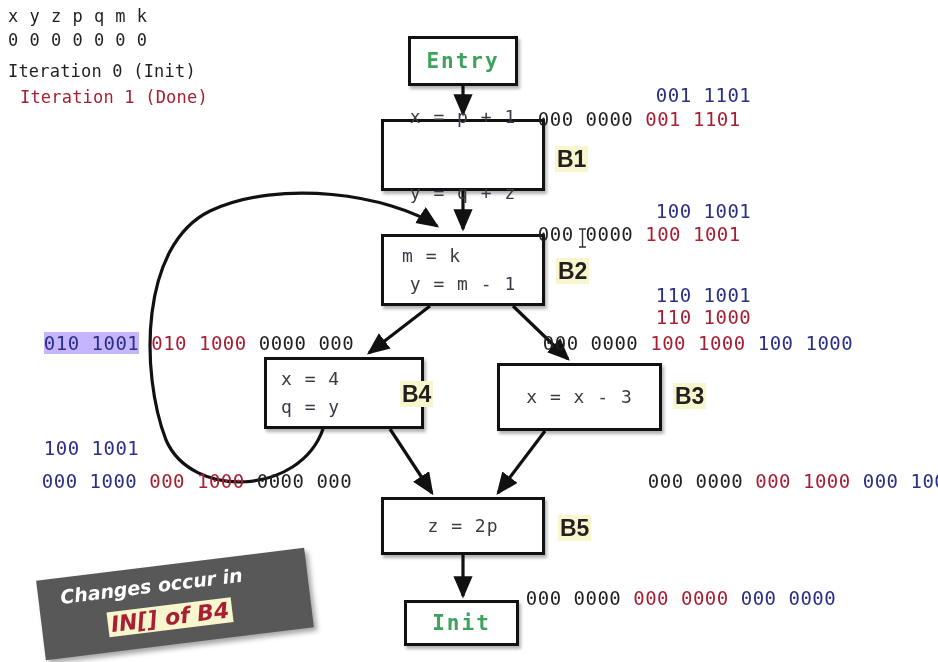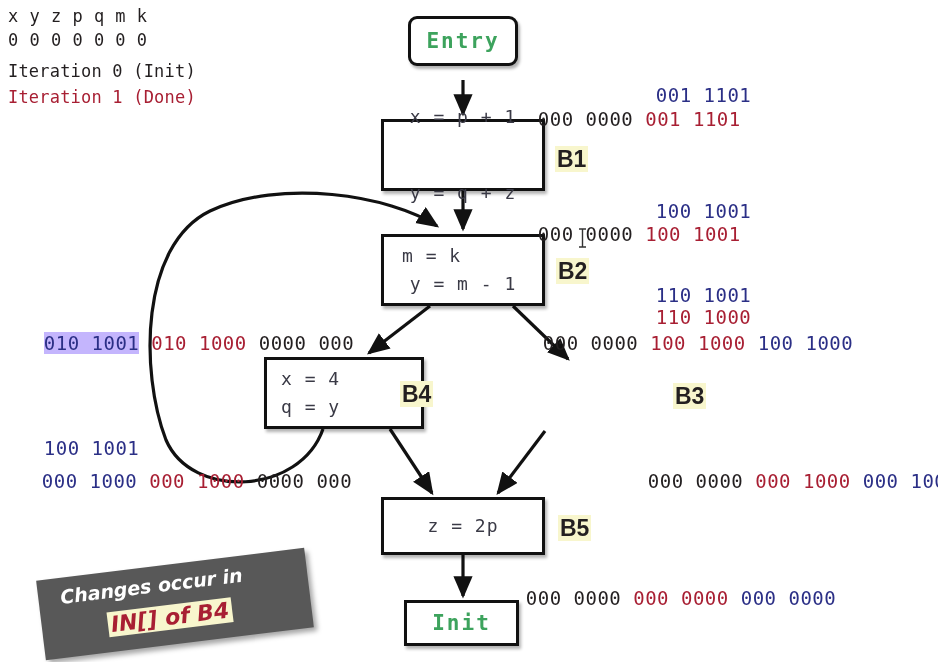--- a/index.html
+++ b/index.html
@@ -38,21 +38,21 @@
     white-space: pre;
   }
   .legend-line {
     font-family: "DejaVu Sans Mono", monospace;
     font-size: 17px;
     line-height: 26px;
     white-space: pre;
     letter-spacing: 0.2px;
   }
   .legend-line.it0 { color: #231f20; }
-  .legend-line.it1 { color: #a81f33; }
+  .legend-line.it1 { color: #a81f33; margin-left: 12px; }
   .legend-line.it2 { color: #2b2f86; background: #dfe7f4; }
 
   
   .node {
     box-sizing: border-box;
     background: #ffffff;
     border: 3px solid #111111;
     box-shadow: 2px 3px 3px rgba(0,0,0,0.30);
     display: flex;
     flex-direction: column;
@@ -68,21 +68,21 @@
     white-space: pre;
     line-height: 28px;
   }
   .node.terminal {
     color: #3da35d;
     font-weight: bold;
     font-size: 21px;
     letter-spacing: 2px;
     border-width: 3px;
   }
-  #node-entry { left: 408px; top: 16px;  width: 110px; height: 50px; border-radius: 9px; }
+  #node-entry { left: 408px; top: 36px;  width: 110px; height: 50px; }
   #node-b1    { left: 381px; top: 119px; width: 164px; height: 72px; gap: 48px; }
   #node-b2    { left: 381px; top: 234px; width: 164px; height: 72px; }
   #node-b4    { left: 264px; top: 357px; width: 160px; height: 72px; }
   #node-b3    { left: 497px; top: 363px; width: 165px; height: 68px; }
   #node-b5    { left: 381px; top: 497px; width: 164px; height: 58px; }
   #node-exit  { left: 404px; top: 600px; width: 115px; height: 46px; }
 
   
   .blk-label {
     font-family: "Liberation Sans", sans-serif;
@@ -222,20 +222,23 @@
   <div id="node-b2" class="abs node">
     <div class="stmt" style="align-self:flex-start;margin-left:18px">m = k</div>
     <div class="stmt">y = m - 1</div>
   </div>
 
   <div id="node-b4" class="abs node">
     <div class="stmt" style="align-self:flex-start;margin-left:14px">x = 4</div>
     <div class="stmt" style="align-self:flex-start;margin-left:14px">q = y</div>
   </div>
 
+  <div id="node-b3" class="abs node">
+    <div class="stmt">x = x - 3</div>
+  </div>
 
   <div id="node-b5" class="abs node">
     <div class="stmt">z = 2p</div>
   </div>
 
   <div id="node-exit" class="abs node terminal">
     <div class="stmt">Init</div>
   </div>
 
   <div id="lbl-b1" class="abs blk-label">B1</div>

